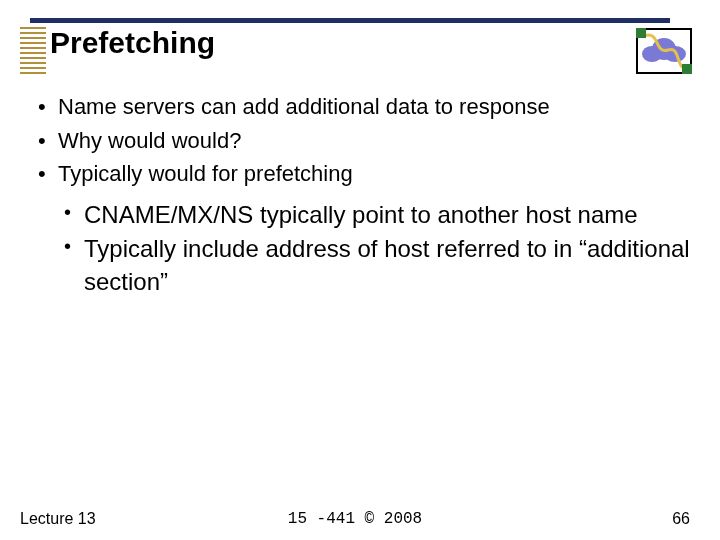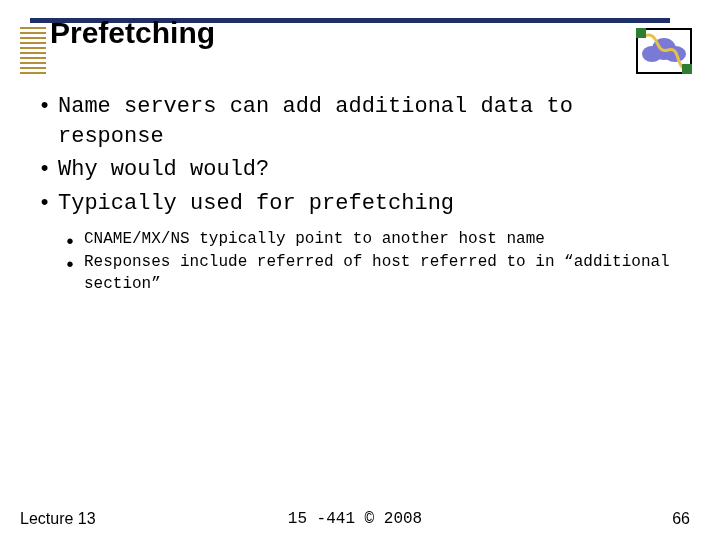--- a/index.html
+++ b/index.html
@@ -6,42 +6,42 @@
   html, body { width: 720px; height: 540px; background: #fff; font-family: Arial, Helvetica, sans-serif; color: #000; overflow: hidden; }
   .slide { position: relative; width: 720px; height: 540px; }
 
   
   .top-rule { position: absolute; left: 30px; top: 18px; width: 640px; height: 5px; background: #1f2f66; }
 
   
   .stripes { position: absolute; left: 20px; top: 27px; width: 26px; height: 50px;
              background: repeating-linear-gradient(to bottom, #b38f3a 0 2px, transparent 2px 5px); }
 
-  .title { position: absolute; left: 50px; top: 16px; font-size: 30px; font-weight: bold; }
+  .title { position: absolute; left: 50px; top: 26px; font-size: 30px; font-weight: bold; }
 
   
   .logo { position: absolute; right: 28px; top: 28px; width: 56px; height: 46px; border: 2px solid #000; background: #fff; }
   .logo .cloud { position: absolute; left: 4px; top: 6px; width: 44px; height: 30px; }
   .logo .cloud .blob { position: absolute; background: #7a7ad6; border-radius: 50%; }
   .logo .cloud .b1 { left: 0;  top: 10px; width: 20px; height: 16px; }
   .logo .cloud .b2 { left: 10px; top: 2px;  width: 24px; height: 22px; }
   .logo .cloud .b3 { left: 22px; top: 10px; width: 22px; height: 16px; }
   .logo .s { position: absolute; width: 52px; height: 44px; left: 2px; top: 0; }
   .logo .sq { position: absolute; width: 10px; height: 10px; background: #2e7d32; }
   .logo .sq.tl { left: -2px; top: -2px; }
   .logo .sq.br { right: -2px; bottom: -2px; }
 
   
-  .body { position: absolute; left: 36px; top: 92px; right: 30px; font-family: Liberation Mono, monospace; }
+  .body { position: absolute; left: 36px; top: 92px; right: 30px; }
   ul.primary { list-style: none; }
   ul.primary > li { position: relative; padding-left: 22px; font-size: 22px; line-height: 1.35; margin-bottom: 4px; }
   ul.primary > li::before { content: "•"; position: absolute; left: 2px; top: 0; font-size: 22px; }
 
   ul.secondary { list-style: none; margin-top: 10px; margin-left: 28px; }
-  ul.secondary > li { position: relative; padding-left: 20px; font-size: 16px; line-height: 1.35; margin-bottom: 2px; }
+  ul.secondary > li { position: relative; padding-left: 20px; font-size: 24px; line-height: 1.35; margin-bottom: 2px; }
   ul.secondary > li::before { content: "•"; position: absolute; left: 0; top: 0; font-size: 20px; }
 
   
   .footer { position: absolute; left: 20px; right: 30px; bottom: 12px; font-size: 16px; display: flex; justify-content: space-between; align-items: center; }
   .footer .center { position: absolute; left: 0; right: 0; text-align: center; font-family: Liberation Mono, monospace; }
   .footer .right { margin-left: auto; }
 </style>
 </head>
 <body>
 
@@ -62,25 +62,25 @@
       <path d="M4 6 C 20 0, 14 24, 28 20 C 42 16, 34 40, 48 38" stroke="#e6c14a" stroke-width="3" fill="none"></path>
     </svg>
     <div class="sq tl"></div>
     <div class="sq br"></div>
   </div>
 
   <div class="body">
     <ul class="primary">
       <li>Name servers can add additional data to response</li>
       <li>Why would would?</li>
-      <li>Typically used for prefetching</li>
+      <li>Typically would for prefetching</li>
     </ul>
     <ul class="secondary">
       <li>CNAME/MX/NS typically point to another host name</li>
-      <li>Responses include referred of host referred to in “additional section”</li>
+      <li>Typically include address of host referred to in “additional section”</li>
     </ul>
   </div>
 
   <div class="footer">
     <span>Lecture 13</span>
     <span class="center">15 -441  ©  2008</span>
     <span class="right">66</span>
   </div>
 
 </div>

